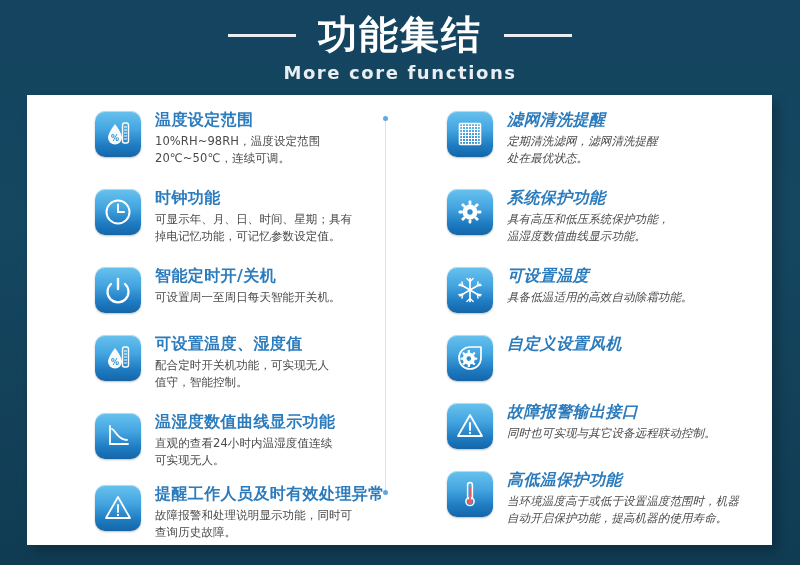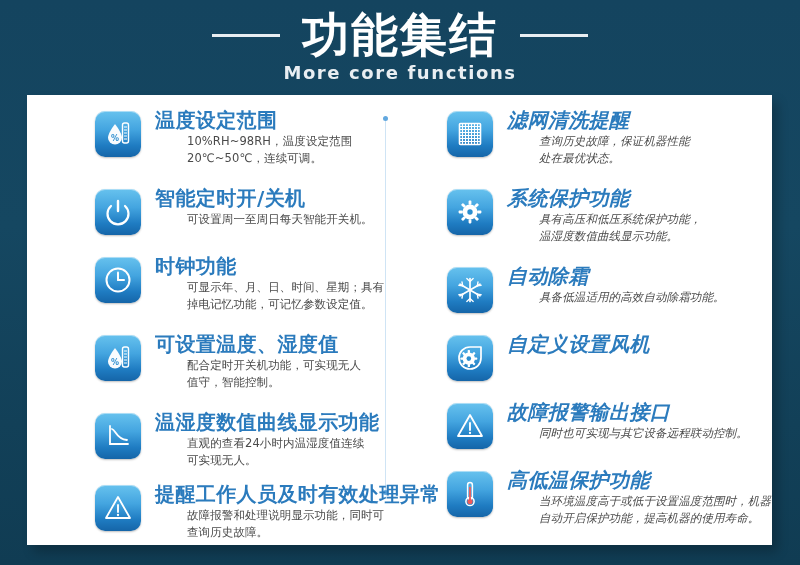--- a/index.html
+++ b/index.html
@@ -39,21 +39,21 @@
     justify-content: center;
     gap: 22px;
   }
   .title-rule {
     display: block;
     width: 68px;
     height: 3px;
     background: #e8eef2;
   }
   .main-title {
-    font-size: 47px;
+    font-size: 39px;
     line-height: 46px;
     font-weight: bold;
     color: #ffffff;
     letter-spacing: 2px;
     white-space: nowrap;
   }
   .subtitle {
     position: absolute;
     top: 62px;
     left: 0;
@@ -119,35 +119,35 @@
     box-shadow: 0 1px 2px rgba(0,0,0,0.25), inset 0 1px 0 rgba(255,255,255,0.45);
     display: flex;
     align-items: center;
     justify-content: center;
     margin-right: 14px;
     margin-top: 2px;
   }
   .feature .icon-box svg { display: block; }
   .feature .txt { padding-top: 1px; }
   .feature .f-title {
-    font-size: 20px;
+    font-size: 16px;
     font-weight: bold;
     color: #2b7bbd;
     line-height: 20px;
     letter-spacing: 0.4px;
     margin-bottom: 3px;
     white-space: nowrap;
   }
   .feature .f-desc {
     font-size: 11.5px;
     color: #4a4a4a;
     line-height: 17px;
     letter-spacing: 0.1px;
   }
-  .feature .f-desc div { white-space: nowrap; margin-left: 32px; }
+  .feature .f-desc div { white-space: nowrap; }
 
   
   .gap-lg { margin-bottom: 20px; }
   .gap-md { margin-bottom: 14px; }
   .gap-sm { margin-bottom: 10px; }
 </style>
 </head>
 <body>
 
 <div id="page">
@@ -190,45 +190,45 @@
             <div class="f-desc">
               <div>10%RH~98RH，温度设定范围</div>
               <div>20℃~50℃，连续可调。</div>
             </div>
           </div>
         </div>
 
         <div class="feature gap-lg">
           <div class="icon-box">
             <svg width="30" height="30" viewBox="0 0 30 30">
-              <path d="M8 9 A10.5 10.5 0 1 0 22 9" fill="none" stroke="#ffffff" stroke-width="2.2" stroke-linecap="round"></path>
-              <line x1="15" y1="4" x2="15" y2="14" stroke="#ffffff" stroke-width="2.4" stroke-linecap="round"></line>
-            </svg>
-          </div>
-          <div class="txt">
-            <div class="f-title">智能定时开/关机</div>
-            <div class="f-desc">
-              <div>可设置周一至周日每天智能开关机。</div>
-            </div>
-          </div>
-        </div>
-
-        <div class="feature gap-lg">
-          <div class="icon-box">
-            <svg width="30" height="30" viewBox="0 0 30 30">
               <circle cx="15" cy="15" r="11.5" fill="none" stroke="#ffffff" stroke-width="2"></circle>
               <line x1="15" y1="15" x2="15" y2="7.5" stroke="#ffffff" stroke-width="2" stroke-linecap="round"></line>
               <line x1="15" y1="15" x2="21" y2="15" stroke="#ffffff" stroke-width="2" stroke-linecap="round"></line>
             </svg>
           </div>
           <div class="txt">
             <div class="f-title">时钟功能</div>
             <div class="f-desc">
               <div>可显示年、月、日、时间、星期；具有</div>
               <div>掉电记忆功能，可记忆参数设定值。</div>
+            </div>
+          </div>
+        </div>
+
+        <div class="feature gap-lg">
+          <div class="icon-box">
+            <svg width="30" height="30" viewBox="0 0 30 30">
+              <path d="M8 9 A10.5 10.5 0 1 0 22 9" fill="none" stroke="#ffffff" stroke-width="2.2" stroke-linecap="round"></path>
+              <line x1="15" y1="4" x2="15" y2="14" stroke="#ffffff" stroke-width="2.4" stroke-linecap="round"></line>
+            </svg>
+          </div>
+          <div class="txt">
+            <div class="f-title">智能定时开/关机</div>
+            <div class="f-desc">
+              <div>可设置周一至周日每天智能开关机。</div>
             </div>
           </div>
         </div>
 
         <div class="feature gap-lg">
           <div class="icon-box">
             <svg width="30" height="30" viewBox="0 0 30 30">
               <path d="M12 5 C12 5 5 14 5 18.5 A7 7 0 0 0 19 18.5 C19 14 12 5 12 5 Z" fill="#ffffff" opacity="0.97"></path>
               <text x="12" y="22" font-size="8" font-weight="bold" fill="#2f8fd0" text-anchor="middle" font-family="DejaVu Sans, sans-serif">%</text>
               <rect x="19.5" y="4" width="6" height="20" rx="2" fill="none" stroke="#ffffff" stroke-width="1.4"></rect>
@@ -301,21 +301,21 @@
                 <line x1="5" y1="13.5" x2="25" y2="13.5"></line>
                 <line x1="5" y1="16.5" x2="25" y2="16.5"></line>
                 <line x1="5" y1="19.5" x2="25" y2="19.5"></line>
                 <line x1="5" y1="22.5" x2="25" y2="22.5"></line>
               </g>
             </svg>
           </div>
           <div class="txt">
             <div class="f-title">滤网清洗提醒</div>
             <div class="f-desc">
-              <div>查询历史故障，保证机器性能</div>
+              <div>定期清洗滤网，滤网清洗提醒</div>
               <div>处在最优状态。</div>
             </div>
           </div>
         </div>
 
         <div class="feature gap-lg">
           <div class="icon-box">
             <svg width="30" height="30" viewBox="0 0 30 30">
               <g fill="#ffffff">
                 <circle cx="15" cy="15" r="7.5"></circle>
@@ -360,21 +360,21 @@
                   <line x1="22.35" y1="19.25" x2="26.1" y2="19.7"></line>
                   <line x1="22.35" y1="10.75" x2="23.0" y2="6.9"></line>
                   <line x1="22.35" y1="10.75" x2="26.1" y2="10.3"></line>
                   <line x1="7.65" y1="19.25" x2="7.0" y2="23.1"></line>
                   <line x1="7.65" y1="19.25" x2="3.9" y2="19.7"></line>
                 </g>
               </g>
             </svg>
           </div>
           <div class="txt">
-            <div class="f-title">自动除霜</div>
+            <div class="f-title">可设置温度</div>
             <div class="f-desc">
               <div>具备低温适用的高效自动除霜功能。</div>
             </div>
           </div>
         </div>
 
         <div class="feature gap-lg">
           <div class="icon-box">
             <svg width="30" height="30" viewBox="0 0 30 30">
               <path d="M26 4 L26 15 A11 11 0 1 1 15 4 Z" fill="none" stroke="#ffffff" stroke-width="1.7" stroke-linejoin="round"></path>

